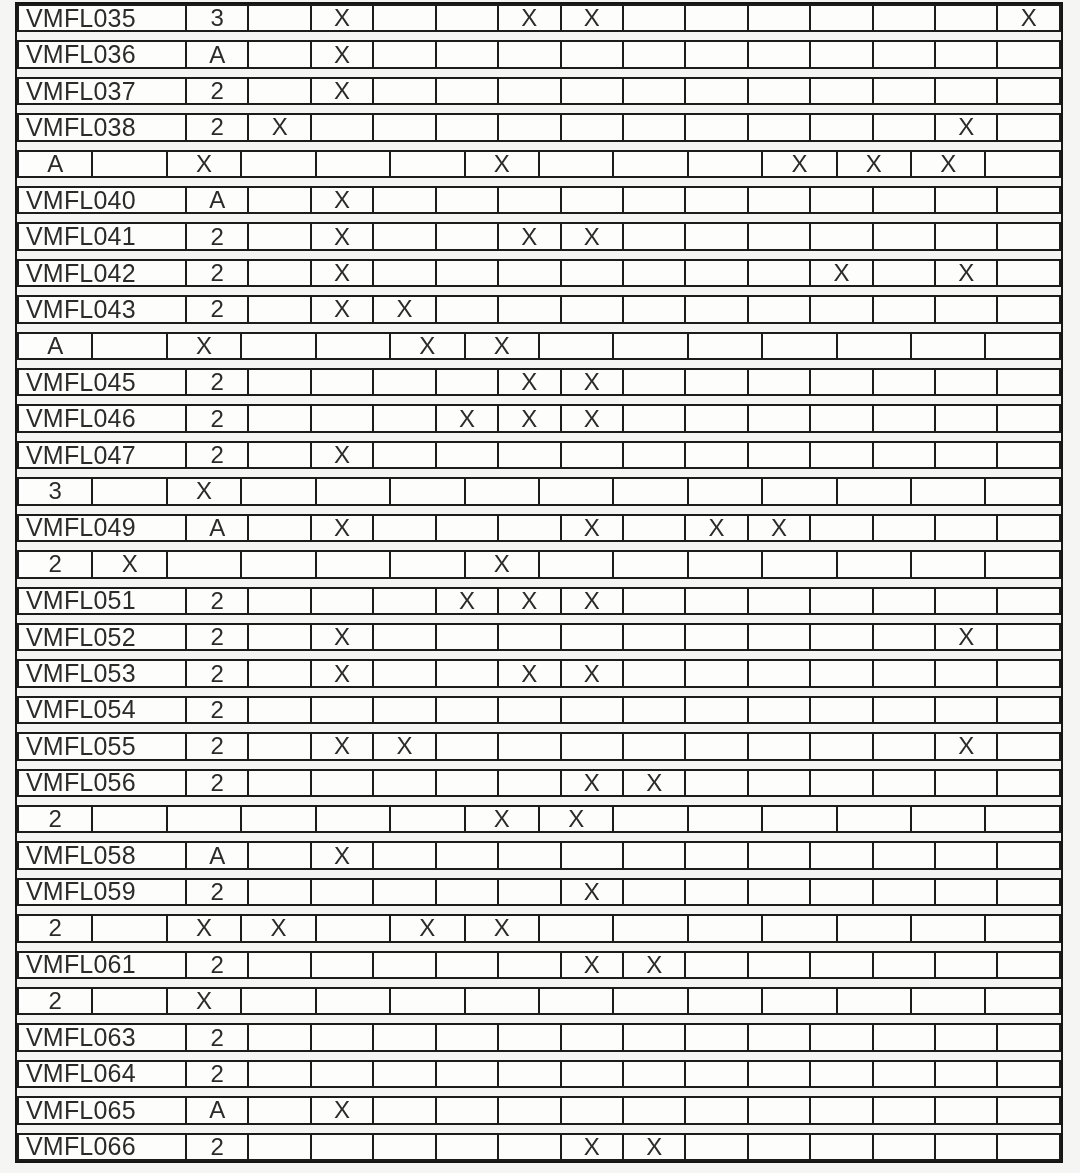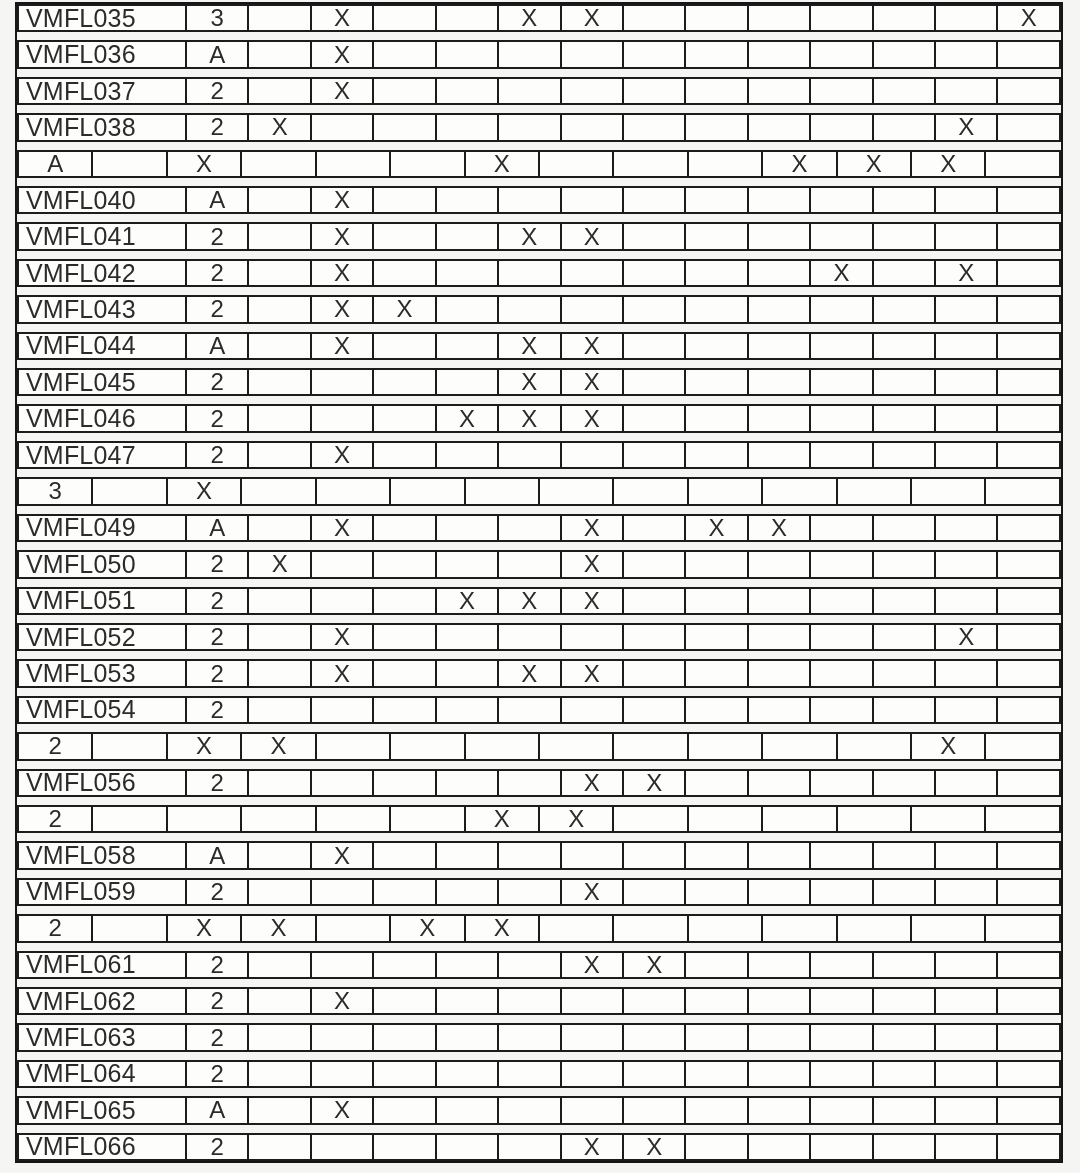--- a/index.html
+++ b/index.html
@@ -195,21 +195,20 @@
       <div class="cell mark"></div>
       <div class="cell mark"></div>
       <div class="cell mark"></div>
       <div class="cell mark"></div>
       <div class="cell mark"></div>
       <div class="cell mark"></div>
       <div class="cell mark"></div>
       <div class="cell mark"></div>
     </div>
     <div class="row">
-      <div class="cell label">VMFL044</div>
       <div class="cell code">A</div>
       <div class="cell mark"></div>
       <div class="cell mark">X</div>
       <div class="cell mark"></div>
       <div class="cell mark"></div>
       <div class="cell mark">X</div>
       <div class="cell mark">X</div>
       <div class="cell mark"></div>
       <div class="cell mark"></div>
       <div class="cell mark"></div>
@@ -296,21 +295,20 @@
       <div class="cell mark">X</div>
       <div class="cell mark"></div>
       <div class="cell mark">X</div>
       <div class="cell mark">X</div>
       <div class="cell mark"></div>
       <div class="cell mark"></div>
       <div class="cell mark"></div>
       <div class="cell mark"></div>
     </div>
     <div class="row">
-      <div class="cell label">VMFL050</div>
       <div class="cell code">2</div>
       <div class="cell mark">X</div>
       <div class="cell mark"></div>
       <div class="cell mark"></div>
       <div class="cell mark"></div>
       <div class="cell mark"></div>
       <div class="cell mark">X</div>
       <div class="cell mark"></div>
       <div class="cell mark"></div>
       <div class="cell mark"></div>
@@ -381,20 +379,21 @@
       <div class="cell mark"></div>
       <div class="cell mark"></div>
       <div class="cell mark"></div>
       <div class="cell mark"></div>
       <div class="cell mark"></div>
       <div class="cell mark"></div>
       <div class="cell mark"></div>
       <div class="cell mark"></div>
     </div>
     <div class="row">
+      <div class="cell label">VMFL055</div>
       <div class="cell code">2</div>
       <div class="cell mark"></div>
       <div class="cell mark">X</div>
       <div class="cell mark">X</div>
       <div class="cell mark"></div>
       <div class="cell mark"></div>
       <div class="cell mark"></div>
       <div class="cell mark"></div>
       <div class="cell mark"></div>
       <div class="cell mark"></div>
@@ -497,21 +496,20 @@
       <div class="cell mark">X</div>
       <div class="cell mark">X</div>
       <div class="cell mark"></div>
       <div class="cell mark"></div>
       <div class="cell mark"></div>
       <div class="cell mark"></div>
       <div class="cell mark"></div>
       <div class="cell mark"></div>
     </div>
     <div class="row">
-      <div class="cell label">VMFL062</div>
       <div class="cell code">2</div>
       <div class="cell mark"></div>
       <div class="cell mark">X</div>
       <div class="cell mark"></div>
       <div class="cell mark"></div>
       <div class="cell mark"></div>
       <div class="cell mark"></div>
       <div class="cell mark"></div>
       <div class="cell mark"></div>
       <div class="cell mark"></div>

